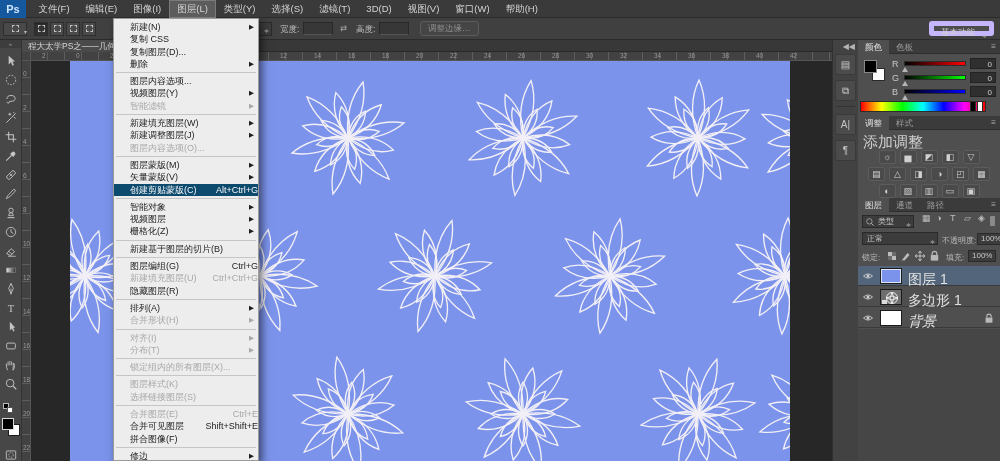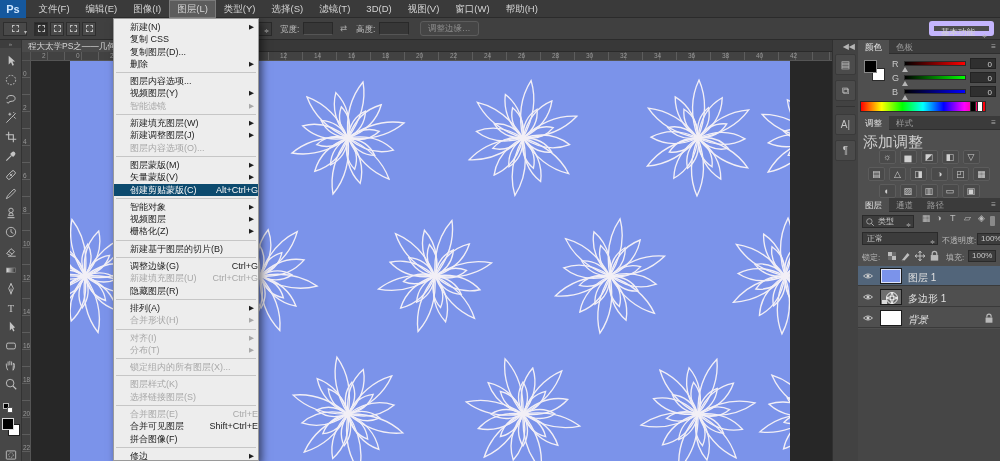--- a/index.html
+++ b/index.html
@@ -82,21 +82,21 @@
   .adj-ic{display:inline-block;width:17px;height:14px;margin:0 2px;background:#4a4a4a;border:1px solid #5c5c5c;border-radius:2px;color:#d0d0d0;font-size:9px;line-height:13px;text-align:center}
 
   .lp-select{position:absolute;height:13px;background:#3c3c3c;border:1px solid #2a2a2a;color:#c8c8c8;font-size:8px;line-height:11px;padding-left:4px}
   .lp-label{position:absolute;font-size:8px;color:#b9b9b9}
   .lp-valbox{position:absolute;height:12px;background:#3c3c3c;border:1px solid #2a2a2a;color:#c8c8c8;font-size:8px;line-height:10px;padding:0 3px}
   .lp-filter-ic{position:absolute;top:1px;color:#bcbcbc;font-size:9px}
   .lrow{position:absolute;left:0;width:142px;height:20px;border-bottom:1px solid #3a3a3a}
   .lrow.sel{background:#52657a}
   .leye{position:absolute;left:4px;top:4px;width:12px;height:12px}
   .lthumb{position:absolute;left:22px;top:2px;width:22px;height:16px;border:1px solid #1c1c1c;overflow:hidden}
-  .lname{position:absolute;left:50px;top:5px;font-size:10px;color:#e0e0e0;white-space:nowrap}
+  .lname{position:absolute;left:50px;top:5px;font-size:14px;color:#e0e0e0;white-space:nowrap}
   .lrow .lock{position:absolute;right:6px;top:4px;width:11px;height:11px}
   #layers-empty{position:absolute;left:0;width:142px;background:#464646}
 </style>
 </head>
 <body>
 
 <svg width="0" height="0" style="position:absolute">
   <defs>
     <linearGradient id="lg" x1="0" y1="0" x2="1" y2="0">
       <stop offset="0" stop-color="#e8e8e8"></stop>
@@ -745,37 +745,37 @@
     <div class="mi"><span>图层蒙版(M)</span><span class="arr">▶</span></div>
     <div class="mi"><span>矢量蒙版(V)</span><span class="arr">▶</span></div>
     <div class="mi hl"><span>创建剪贴蒙版(C)</span><span class="sc">Alt+Ctrl+G</span></div>
     <div class="msep"></div>
     <div class="mi"><span>智能对象</span><span class="arr">▶</span></div>
     <div class="mi"><span>视频图层</span><span class="arr">▶</span></div>
     <div class="mi"><span>栅格化(Z)</span><span class="arr">▶</span></div>
     <div class="msep"></div>
     <div class="mi"><span>新建基于图层的切片(B)</span></div>
     <div class="msep"></div>
-    <div class="mi"><span>调整边缘(G)</span><span class="sc">Ctrl+G</span></div>
+    <div class="mi"><span>图层编组(G)</span><span class="sc">Ctrl+G</span></div>
     <div class="mi dis"><span>新建填充图层(U)</span><span class="sc">Ctrl+Ctrl+G</span></div>
     <div class="mi"><span>隐藏图层(R)</span></div>
     <div class="msep"></div>
     <div class="mi"><span>排列(A)</span><span class="arr">▶</span></div>
     <div class="mi dis"><span>合并形状(H)</span><span class="arr">▶</span></div>
     <div class="msep"></div>
     <div class="mi dis"><span>对齐(I)</span><span class="arr">▶</span></div>
     <div class="mi dis"><span>分布(T)</span><span class="arr">▶</span></div>
     <div class="msep"></div>
     <div class="mi dis"><span>锁定组内的所有图层(X)...</span></div>
     <div class="msep"></div>
     <div class="mi dis"><span>图层样式(K)</span></div>
     <div class="mi dis"><span>选择链接图层(S)</span></div>
     <div class="msep"></div>
     <div class="mi dis"><span>合并图层(E)</span><span class="sc">Ctrl+E</span></div>
-    <div class="mi"><span>合并可见图层</span><span class="sc">Shift+Ctrl+E</span></div>
+    <div class="mi"><span>合并可见图层</span><span class="sc">Shift+Shift+E</span></div>
     <div class="mi"><span>拼合图像(F)</span></div>
     <div class="msep"></div>
     <div class="mi"><span>修边</span><span class="arr">▶</span></div>
   </div>
 
 <div id="cstrip" class="abs">
   <span id="cstrip-collapse">◀◀</span>
   <div id="cbuttons">
       <div class="cbtn" style="top: 14px;">▤</div>
       <div class="cbtn" style="top: 40px;">⧉</div>

